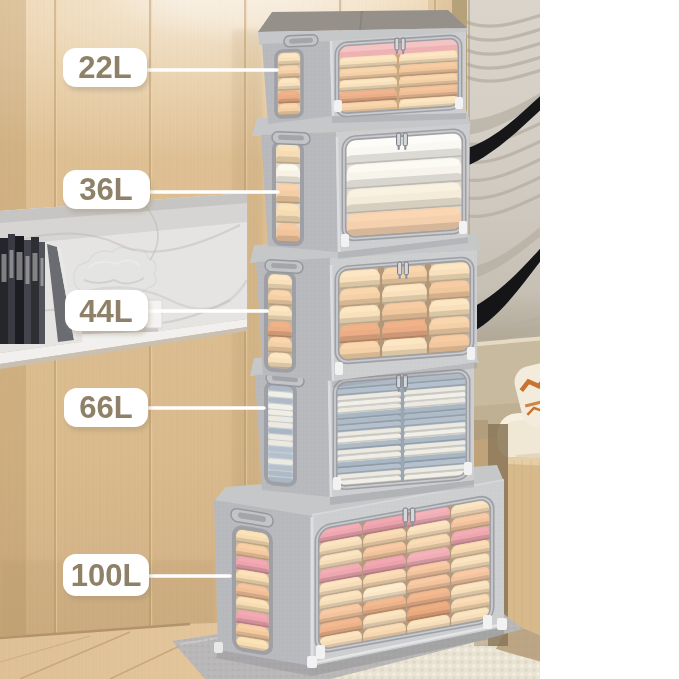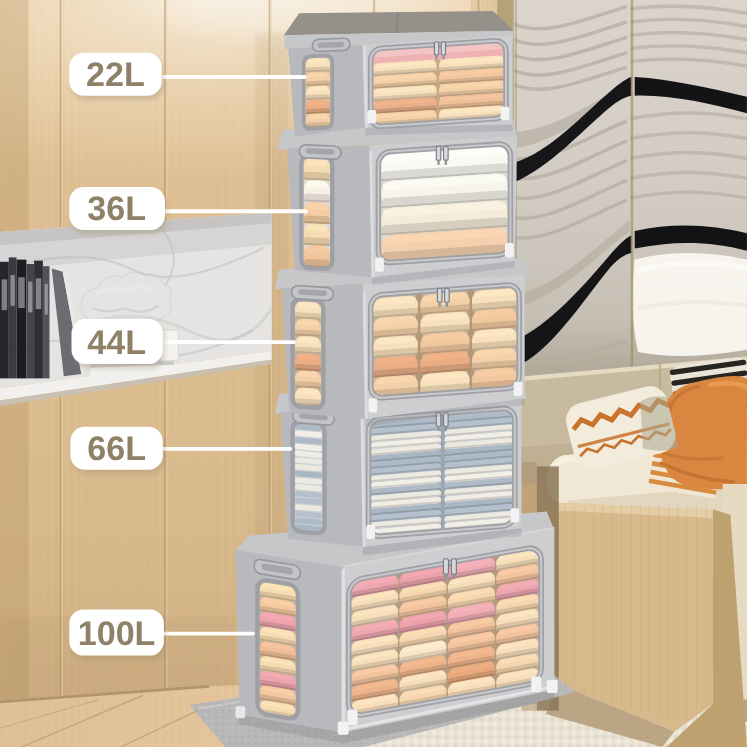--- a/index.html
+++ b/index.html
@@ -1,15 +1,15 @@
 <!DOCTYPE html>
 <html><head><meta charset="utf-8">
 <style>
 html,body{margin:0;padding:0;background:#fff;font-family:"Liberation Sans",sans-serif;}
-#scene{position:relative;width:679px;height:679px;overflow:hidden;}
+#scene{position:relative;width:540px;height:679px;overflow:hidden;}
 </style></head><body>
 <div id="scene">
 <svg width="679" height="679" viewBox="0 0 679 679">
 <defs>
 <filter id="soft" x="-20%" y="-20%" width="140%" height="140%">
  <feGaussianBlur stdDeviation="2.2"></feGaussianBlur>
 </filter>
 <linearGradient id="woodwall" x1="0" y1="0" x2="0" y2="1">
  <stop offset="0" stop-color="#eacda0"></stop>
  <stop offset="0.25" stop-color="#dfc094"></stop>

